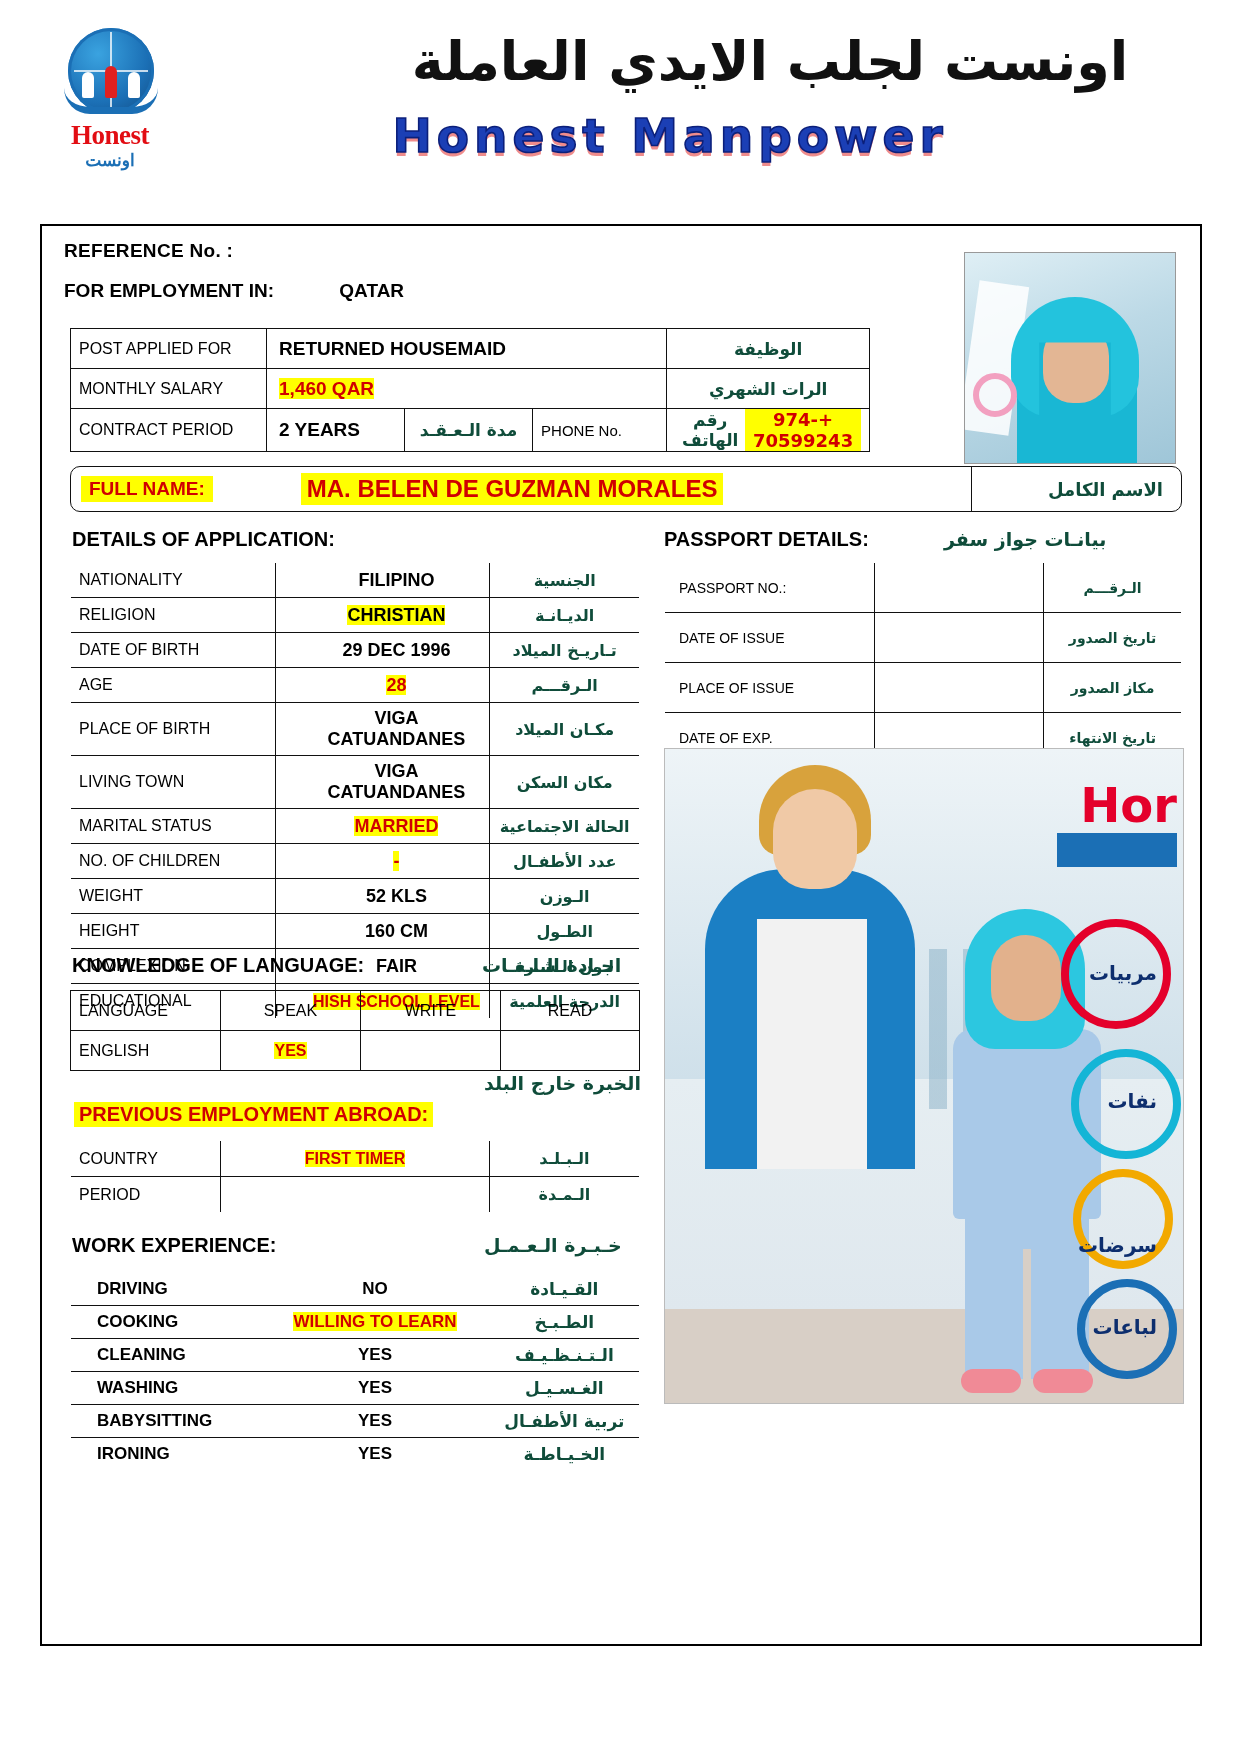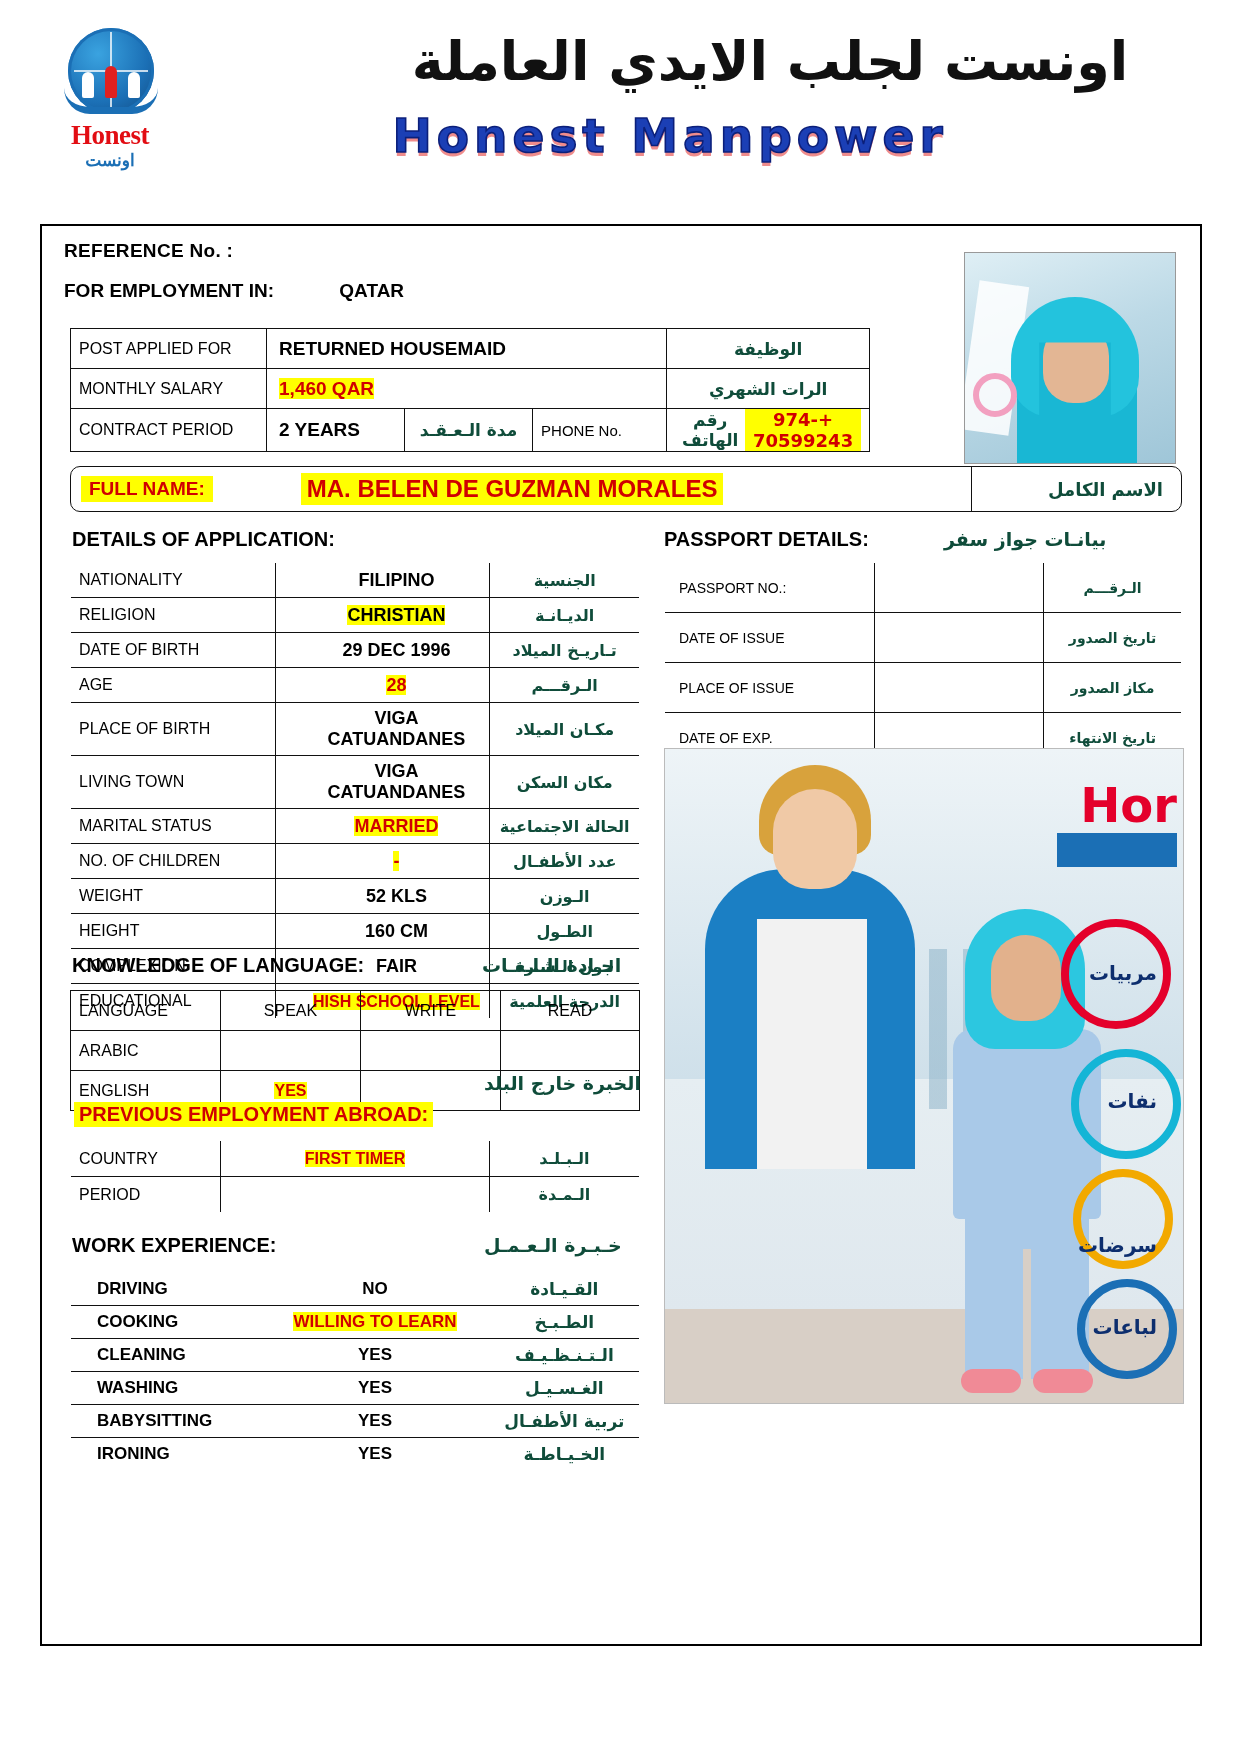--- a/index.html
+++ b/index.html
@@ -364,26 +364,20 @@
     <div class="sec-ar" style="left:418px; top:714px">اجـادة الـلـغـات</div>
     <table class="tbl lang">
       <tbody>
           <tr>
         <td class="k">LANGUAGE</td>
         <td style="width:140px">SPEAK</td>
         <td style="width:140px">WRITE</td>
         <td>READ</td>
       </tr>
       <tr>
-        <td class="k">ARABIC</td>
-        <td></td>
-        <td></td>
-        <td></td>
-      </tr>
-      <tr>
         <td class="k">ENGLISH</td>
         <td><span class="hl" style="color:#d00000">YES</span></td>
         <td></td>
         <td></td>
       </tr>
     </tbody>
       </table>
 
     <div class="sec-title" style="left:10px; top:862px; background:#ffff00; color:#d00000; padding:1px 5px">PREVIOUS EMPLOYMENT ABROAD:</div>
     <div class="sec-ar" style="left:420px; top:832px">الخبرة خارج البلد</div>

